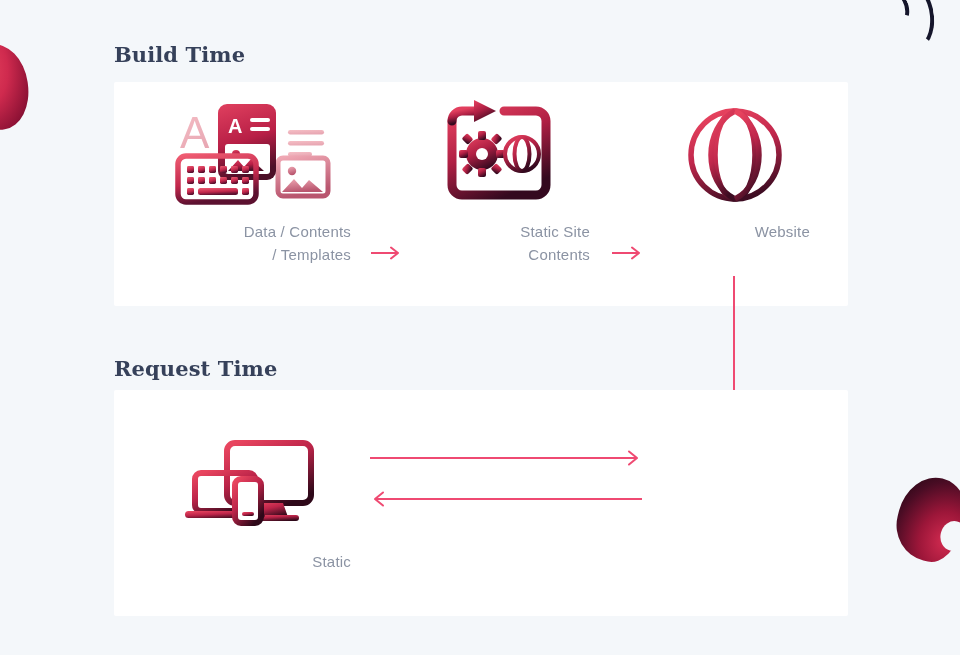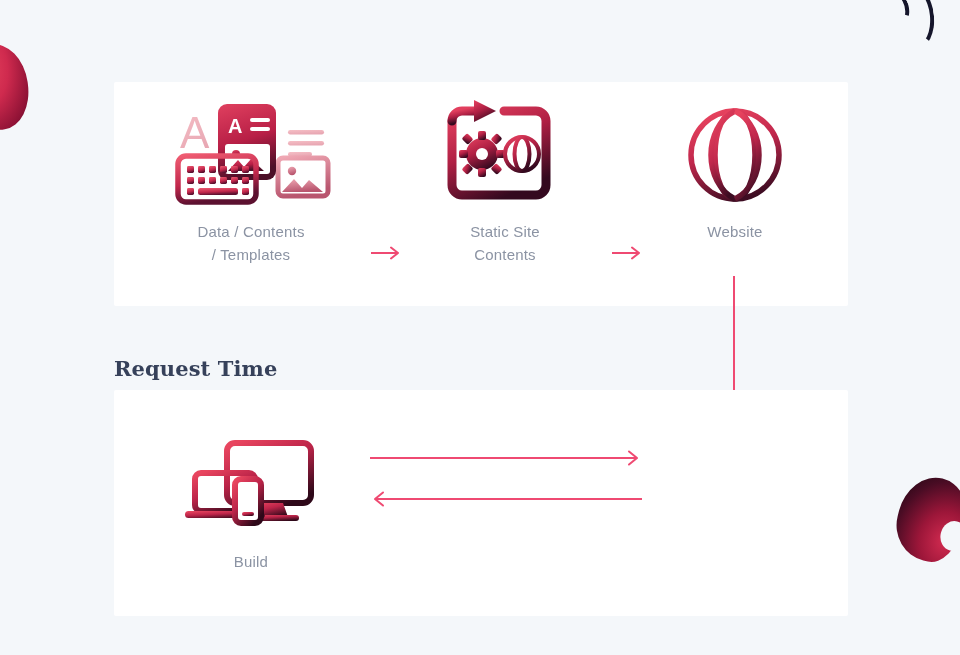--- a/index.html
+++ b/index.html
@@ -114,20 +114,21 @@
     align-items: center;
     justify-content: center;
   }
   .node-label {
     margin-top: 10px;
     font-size: 15px;
     line-height: 23px;
     color: #8b93a3;
     letter-spacing: .2px;
     white-space: pre-line;
+    text-align: right;
   }
 
   #node-data    { left: 151px; top: 100px; width: 200px; }
   #node-ssg     { left: 420px; top: 100px; width: 170px; }
   #node-website { left: 660px; top: 100px; width: 150px; }
   #node-users   { left: 151px; top: 430px; width: 200px; }
   #node-cdn     { left: 660px; top: 430px; width: 150px; }
 
   
   .conn { position: absolute; }
@@ -140,20 +141,21 @@
 </head>
 <body>
 
 <div id="stage">
 
   <div class="blob" id="blob-left"></div>
   <div class="blob" id="blob-bottom-right"></div>
   <div class="arc" id="arc-small"></div>
   <div class="arc" id="arc-large"></div>
 
+  <div class="section-title" id="title-build">Build Time</div>
 
   <div class="panel" id="panel-build"></div>
 
   <div class="node" id="node-data">
     <div class="node-icon">
       <svg width="170" height="110" viewBox="0 0 170 110" aria-hidden="true">
         <defs>
           <linearGradient id="gDeep" x1="0" y1="0" x2="0.25" y2="1">
             <stop offset="0%" stop-color="#e0405f"></stop>
             <stop offset="55%" stop-color="#b81f46"></stop>
@@ -338,21 +340,21 @@
           <rect x="14" y="34" width="60" height="38" rx="6"></rect>
         </g>
         <rect x="4" y="72" width="80" height="7" rx="3.5" fill="url(#gDev)"></rect>
 
         <g stroke="url(#gDev)" fill="#ffffff" stroke-width="6" stroke-linejoin="round">
           <rect x="54" y="40" width="26" height="44" rx="6"></rect>
         </g>
         <rect x="61" y="73" width="12" height="4" rx="2" fill="url(#gDev)"></rect>
       </svg>
     </div>
-    <div class="node-label">Build</div>
+    <div class="node-label">Static</div>
   </div>
 
   <div class="conn" id="arrow-req">
     <svg width="272" height="18" viewBox="0 0 272 18" aria-hidden="true">
       <line x1="0" y1="9" x2="266" y2="9" stroke="#ef4a72" stroke-width="2"></line>
       <path d="M259 2.5 L267 9 L259 15.5" fill="none" stroke="#ef4a72" stroke-width="2" stroke-linecap="round" stroke-linejoin="round"></path>
     </svg>
   </div>
 
   <div class="conn" id="arrow-res">

